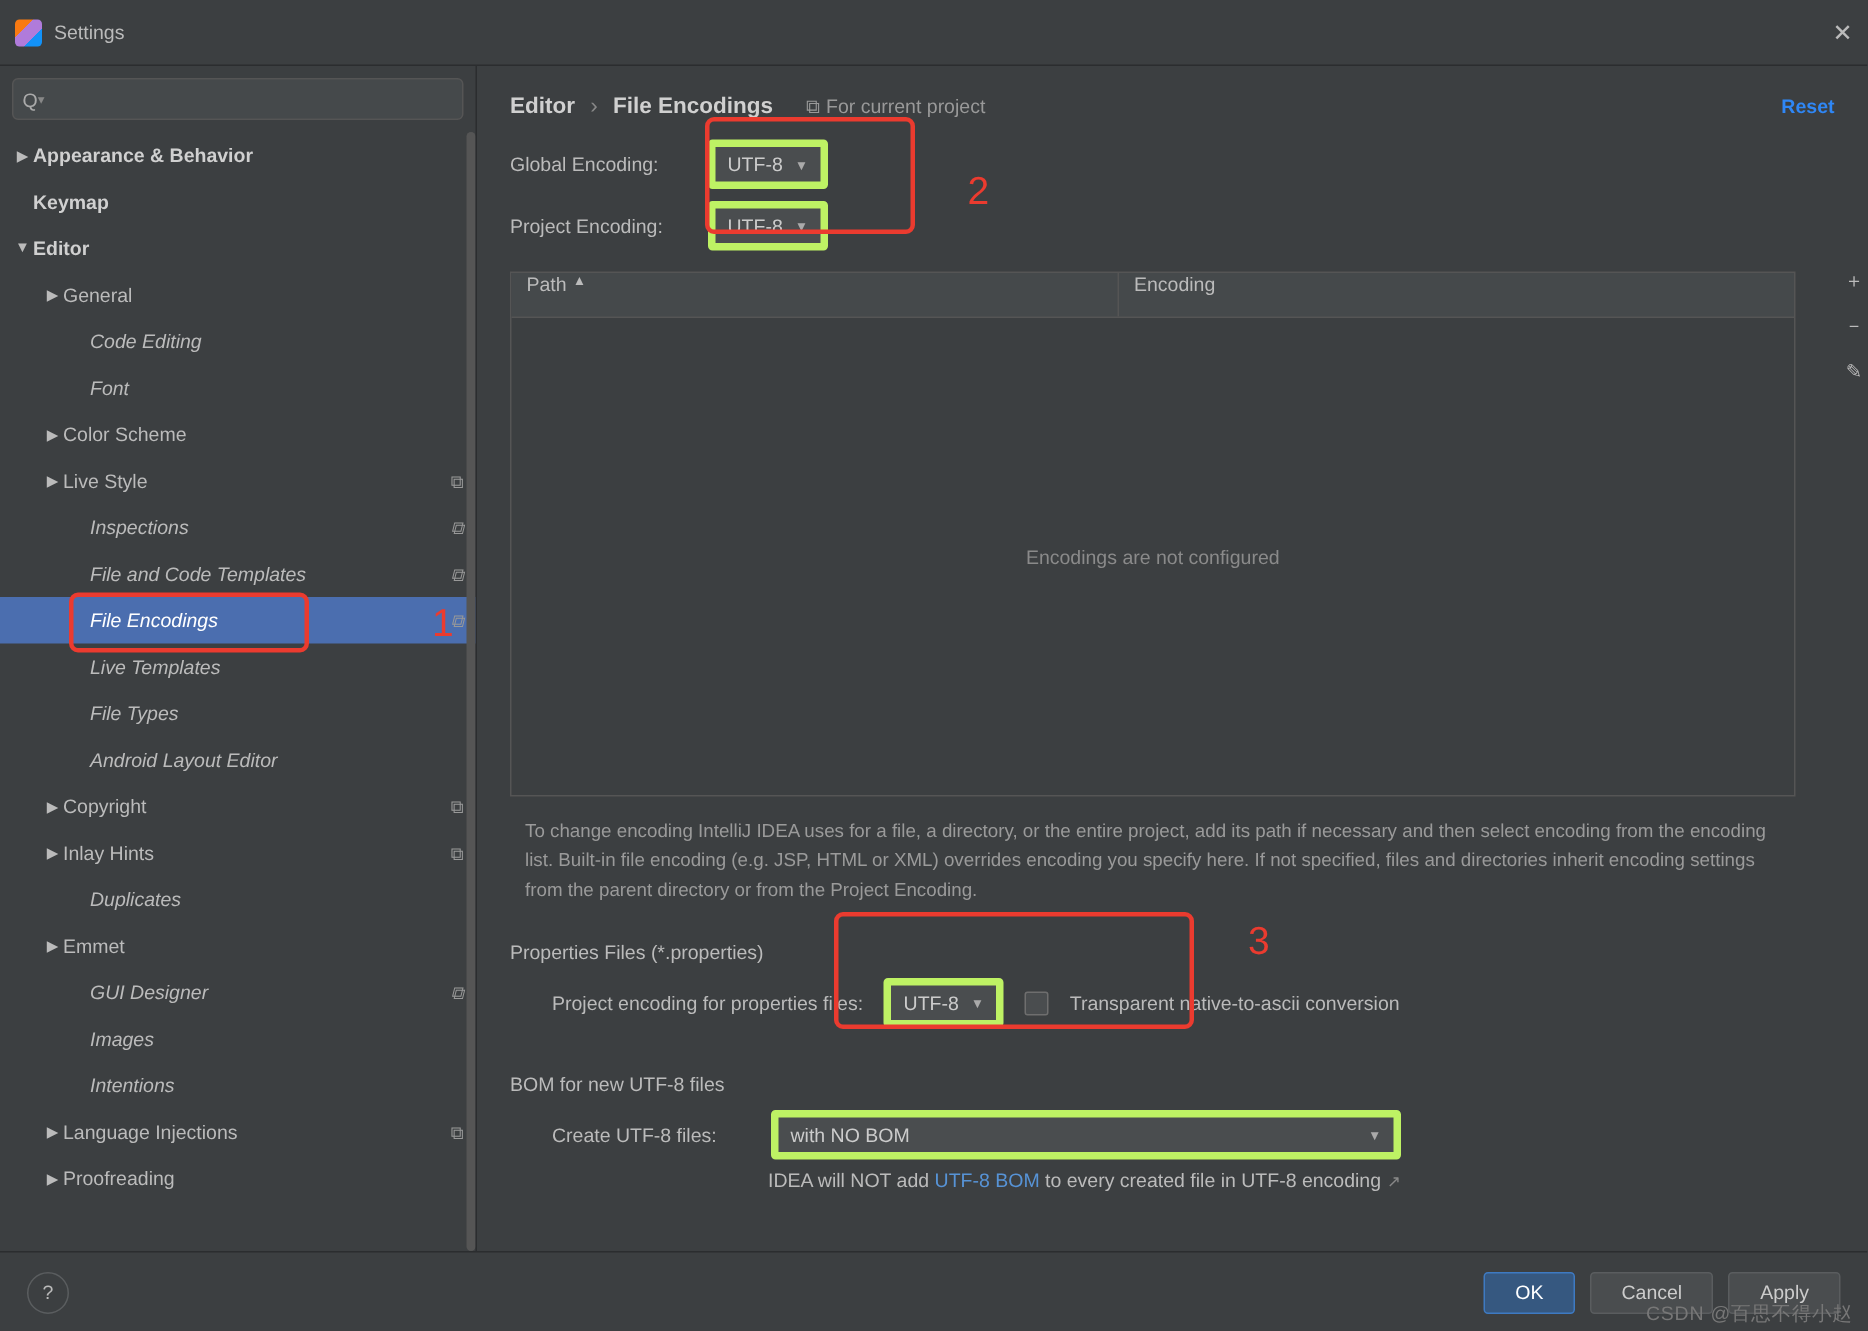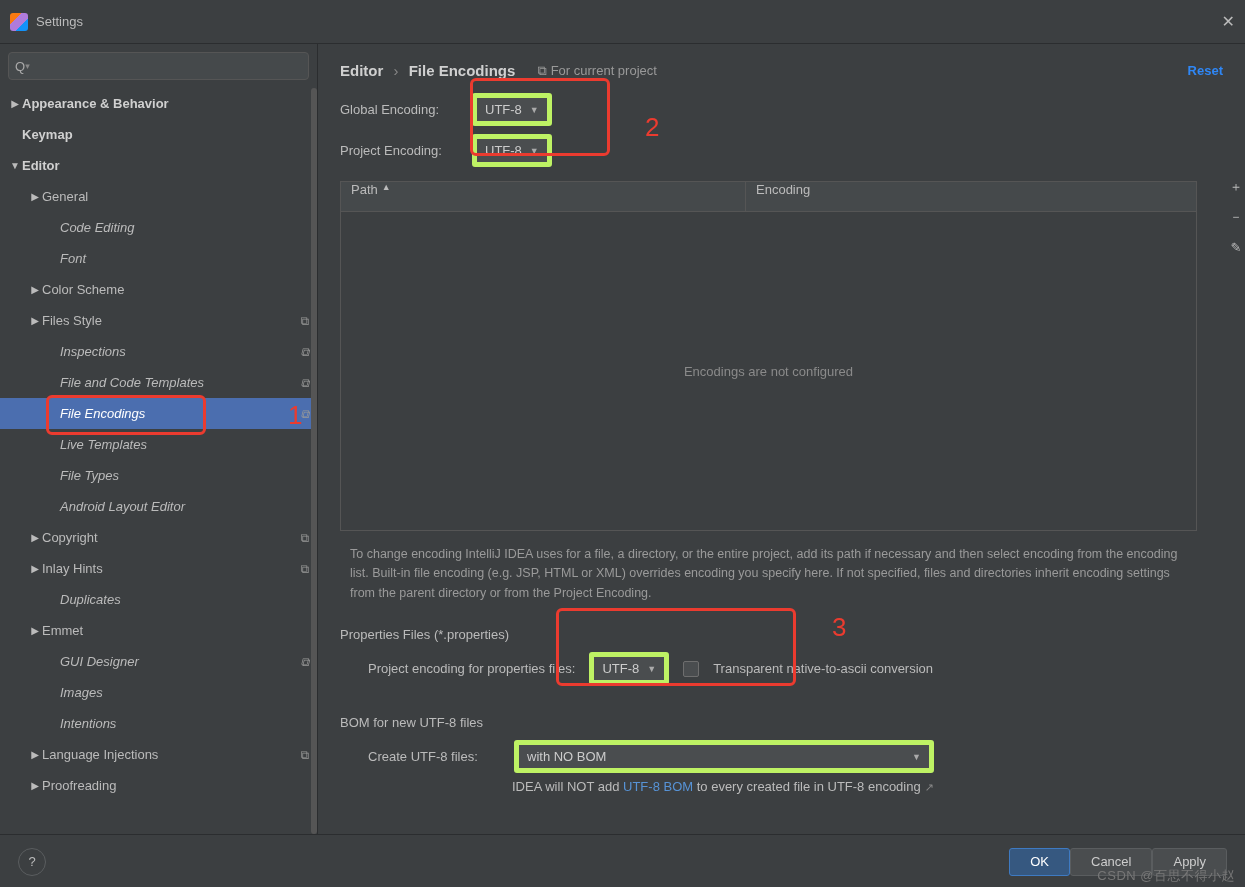--- a/index.html
+++ b/index.html
@@ -67,21 +67,21 @@
   .prop-row{ display:flex; align-items:center; gap:14px; margin-top:10px; padding-left:28px;}
   .checkbox{ width:16px; height:16px; border:1px solid #6e6e6e; border-radius:2px; background:#4a4d4f; display:inline-block;}
   .bom-row{ display:flex; align-items:center; gap:14px; margin-top:10px; padding-left:28px;}
   .wide-drop{ min-width:420px; justify-content:space-between;}
   .note{ padding-left:172px; margin-top:6px; color:#bbb;}
   .note .link{ color:#5793d6; cursor:pointer;}
   .note .ext{ color:#888; margin-left:4px; font-size:11px;}
   .footer{ height:54px; border-top:1px solid #2b2d2f; display:flex; align-items:center; padding:0 18px;}
   .help-btn{ width:28px; height:28px; border:1px solid #5a5d5f; border-radius:14px; display:flex; align-items:center; justify-content:center; color:#bbb; cursor:pointer;}
   .footer .spacer{flex:1;}
-  .btn{ height:28px; padding:0 20px; border:1px solid #5a5d5f; background:#4a4d4f; color:#ccc; border-radius:3px; cursor:pointer; display:flex; align-items:center;}
+  .btn{ height:28px; padding:0 20px; border:1px solid #5a5d5f; background:#4a4d4f; color:#ccc; border-radius:3px; margin-left:10px; cursor:pointer; display:flex; align-items:center;}
   .btn.primary{ background:#365880; border-color:#3e7ac2; color:#fff;}
   .watermark{ position:absolute; right:10px; bottom:2px; color:#777; font-size:13px; letter-spacing:0.5px;}
   
   .ann{ position:absolute; border:3px solid #eb3b2f; border-radius:6px; pointer-events:none;}
   .ann-label{ position:absolute; color:#eb3b2f; font-size:26px; font-family:Arial; pointer-events:none;}
 </style>
 </head>
 <body>
 
 <div class="titlebar">
@@ -123,21 +123,21 @@
         <div class="node indent2">
           <span class="arrow"></span>
           <span class="label">Font</span>
         </div>
         <div class="node indent1">
           <span class="arrow">▶</span>
           <span class="label">Color Scheme</span>
         </div>
         <div class="node indent1">
           <span class="arrow">▶</span>
-          <span class="label">Files Style</span>
+          <span class="label">Live Style</span>
           <span class="sch-icon">⧉</span>
         </div>
         <div class="node indent2">
           <span class="arrow"></span>
           <span class="label">Inspections</span>
           <span class="sch-icon">⧉</span>
         </div>
         <div class="node indent2">
           <span class="arrow"></span>
           <span class="label">File and Code Templates</span>

